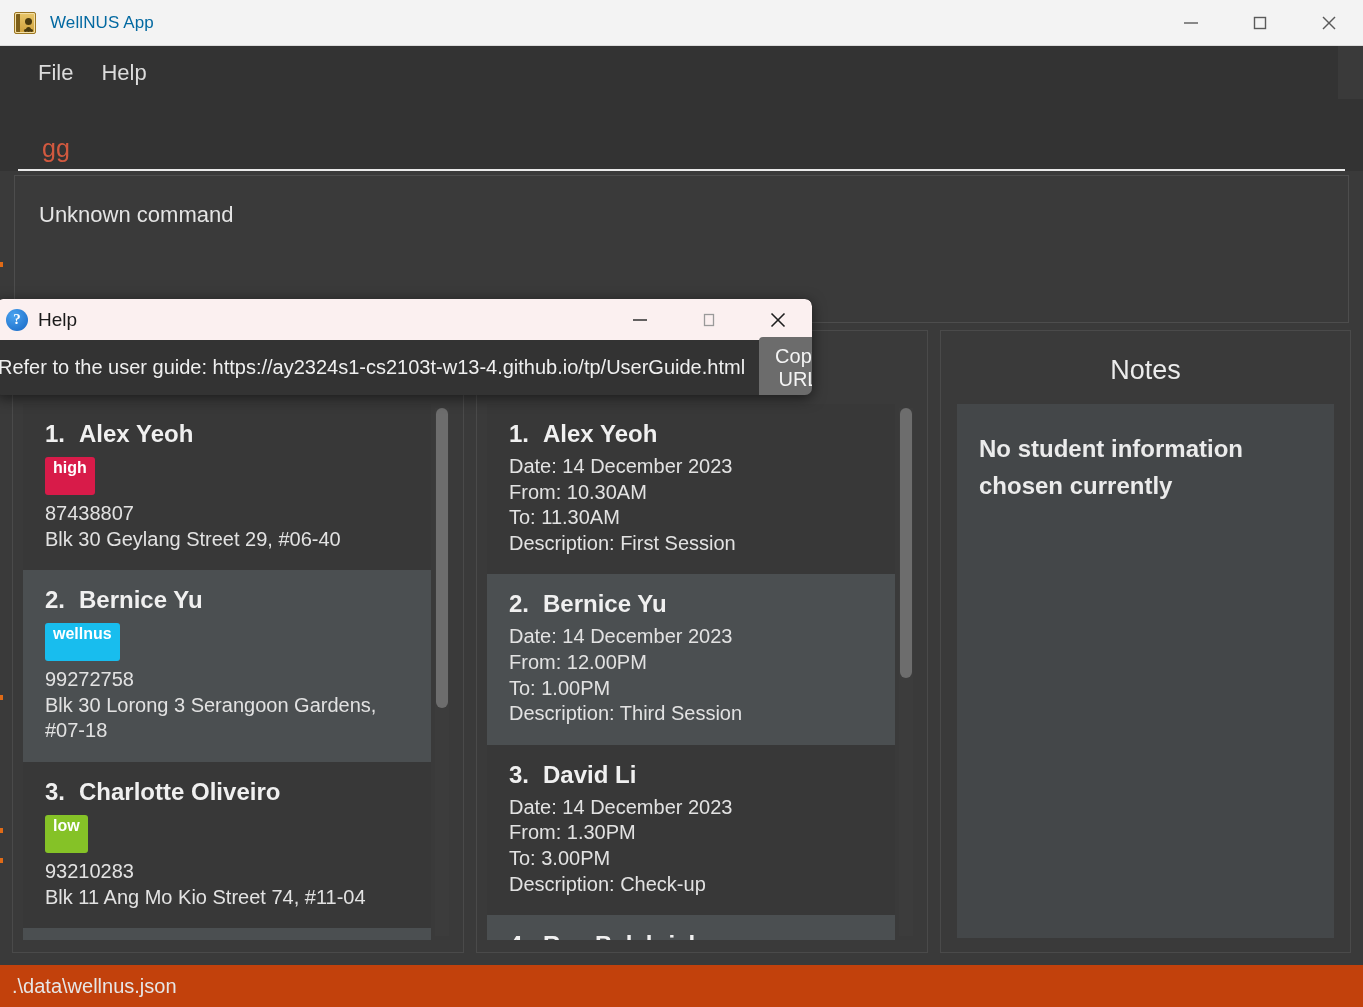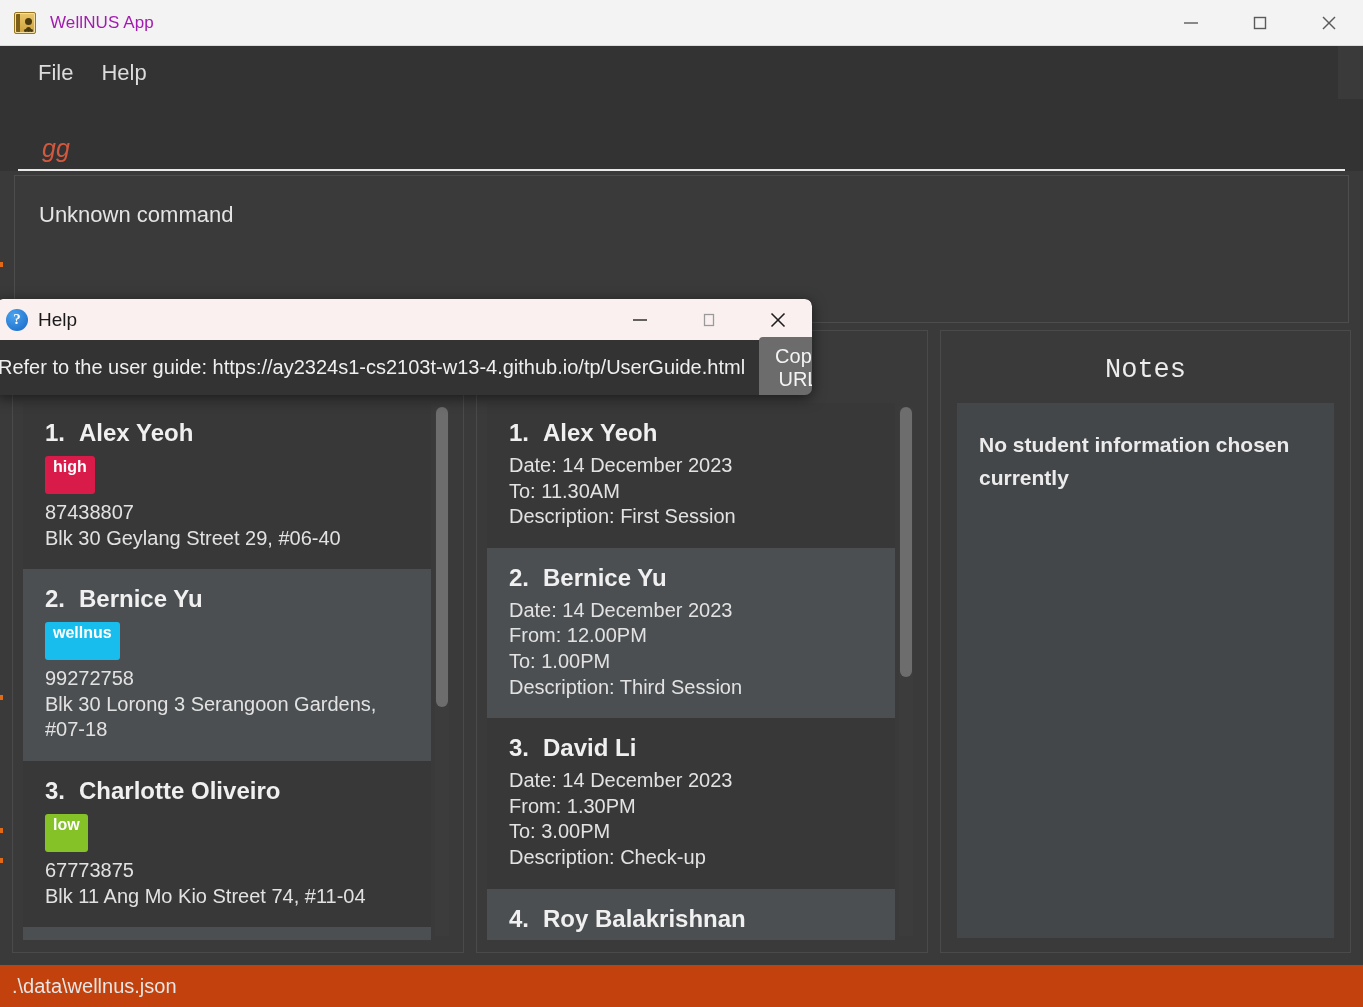--- a/index.html
+++ b/index.html
@@ -39,21 +39,21 @@
     background: #7c5e18; border-radius: 1px 0 0 1px;
   }
   .tb-icon::after {
     content: "";
     position: absolute; left: 10px; top: 5px;
     width: 7px; height: 7px; border-radius: 50%;
     background: #4a3a0e;
     box-shadow: 0 8px 0 -1px #4a3a0e, -3px 9px 0 -2px #4a3a0e, 3px 9px 0 -2px #4a3a0e;
   }
   .tb-title {
-    font-size: 17px; color: #a21caf; letter-spacing: .1px;
+    font-size: 17px; color: #0369a1; letter-spacing: .1px;
   }
   .tb-controls { margin-left: auto; display: flex; height: 46px; }
   .tb-btn {
     width: 69px; height: 46px;
     display: flex; align-items: center; justify-content: center;
     color: #5a5a5a;
   }
   .tb-btn svg { display: block; }
 
   
@@ -75,21 +75,20 @@
     position: absolute; top: 99px; left: 0;
     width: 1363px; height: 72px;
     background: #333333;
     padding: 0 18px;
     display: flex; align-items: flex-end;
   }
   .cmd-box {
     width: 100%;
     border-bottom: 2px solid #e9e9e9;
     padding: 0 0 8px 24px;
-    font-style: italic;
   }
   .cmd-text {
     font-size: 25px; color: #d2593f; line-height: 1;
   }
 
   
   .result-wrap {
     position: absolute; top: 175px; left: 14px;
     width: 1335px; height: 148px;
     background: #3a3a3a;
@@ -116,39 +115,38 @@
   }
   .panel-students { width: 452px; }
   .panel-sessions { width: 452px; }
   .panel-notes    { flex: 1; }
 
   .panel-title {
     text-align: center;
     font-size: 27px; color: #ececec;
     padding: 24px 0 18px 0;
     font-weight: 400;
-    font-family: Liberation Mono, monospace;
   }
   .panel-title.hidden-title { visibility: hidden; }
 
   .list-area {
     flex: 1;
     margin: 0 10px 12px 10px;
     background: #3a3a3a;
     position: relative;
     overflow: hidden;
   }
   .notes-area {
     flex: 1;
     margin: 0 16px 14px 16px;
     background: #444749;
     padding: 26px 22px;
   }
   .notes-text {
-    font-size: 21px; color: #ebebeb;
+    font-size: 24px; color: #ebebeb;
     font-weight: 600; line-height: 1.55;
   }
 
   
   .cards {
     position: absolute; top: 0; left: 0; right: 22px; bottom: 0;
   }
   .card {
     padding: 16px 22px 18px 22px;
     background: #383838;
@@ -319,21 +317,21 @@
             <div class="card-line">99272758</div>
             <div class="card-line">Blk 30 Lorong 3 Serangoon Gardens, #07-18</div>
           </div>
 
           <div class="card">
             <div class="card-head">
               <span class="card-idx">3.</span>
               <span>Charlotte Oliveiro</span>
             </div>
             <div><span class="badge low">low</span></div>
-            <div class="card-line">67773875</div>
+            <div class="card-line">93210283</div>
             <div class="card-line">Blk 11 Ang Mo Kio Street 74, #11-04</div>
           </div>
 
           <div class="card alt">
             <div class="card-head">
               <span class="card-idx">4.</span>
               <span>David Li</span>
             </div>
             <div><span class="badge high">high</span></div>
           </div>
@@ -349,20 +347,21 @@
       <div class="panel-title hidden-title">Appointments</div>
       <div class="list-area">
         <div class="cards">
 
           <div class="card">
             <div class="card-head">
               <span class="card-idx">1.</span>
               <span>Alex Yeoh</span>
             </div>
             <div class="card-line">Date: 14 December 2023</div>
+            <div class="card-line">From: 10.30AM</div>
             <div class="card-line">To: 11.30AM</div>
             <div class="card-line">Description: First Session</div>
           </div>
 
           <div class="card alt">
             <div class="card-head">
               <span class="card-idx">2.</span>
               <span>Bernice Yu</span>
             </div>
             <div class="card-line">Date: 14 December 2023</div>

